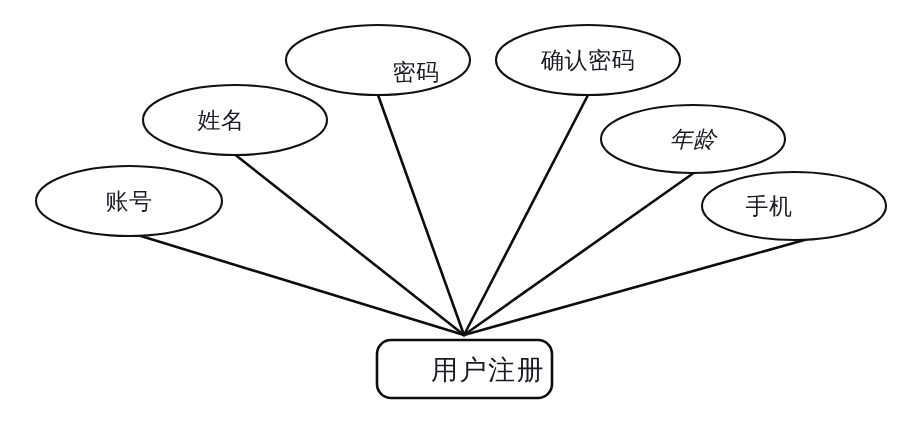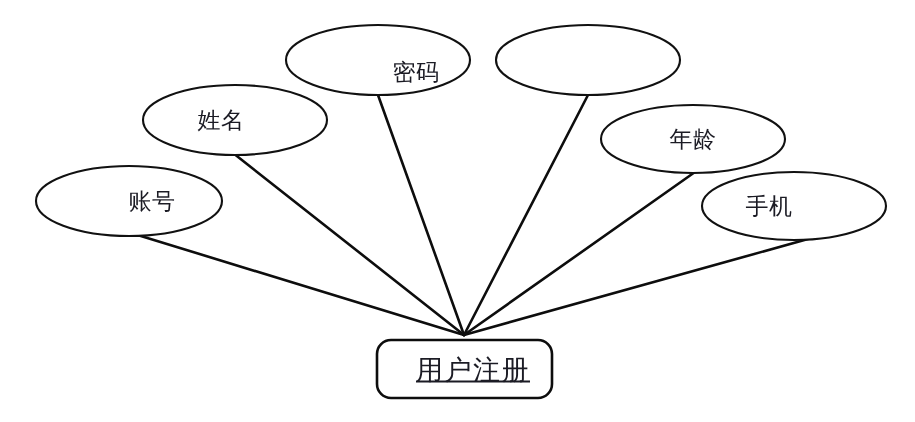--- a/index.html
+++ b/index.html
@@ -85,21 +85,22 @@
       <ellipse class="node-ellipse" cx="235" cy="120" rx="92" ry="35"></ellipse>
       <ellipse class="node-ellipse" cx="378" cy="60" rx="92" ry="35"></ellipse>
       <ellipse class="node-ellipse" cx="588" cy="60" rx="92" ry="35"></ellipse>
       <ellipse class="node-ellipse" cx="693" cy="139" rx="92" ry="34"></ellipse>
       <ellipse class="node-ellipse" cx="794" cy="206" rx="92" ry="34"></ellipse>
     </g>
 
     <rect class="node-rect" x="377" y="340" width="175" height="58" rx="14" ry="14"></rect>
   </svg>
 
-  <div class="node-label attr-label" style="left:129px; top:201px;margin-left:23px;">账号</div>
+  <div class="node-label attr-label" style="left:129px; top:201px;">账号</div>
   <div class="node-label attr-label" style="left:221px; top:120px;">姓名</div>
   <div class="node-label attr-label" style="left:378px; top:72px;margin-left:38px;">密码</div>
-  <div class="node-label attr-label" style="left:693px; top:139px;">年龄</div>
+  <div class="node-label attr-label" style="left:588px; top:60px;">确认密码</div>
+  <div class="node-label attr-label" style="left:693px; top:139px;font-style:italic;">年龄</div>
   <div class="node-label attr-label" style="left:769px; top:206px;">手机</div>
 
-  <div class="node-label entity-label" style="left:473px; top:369px;text-decoration:underline;">用户注册</div>
+  <div class="node-label entity-label" style="left:488px; top:369px;">用户注册</div>
 
 </div>
 
 </body></html>

